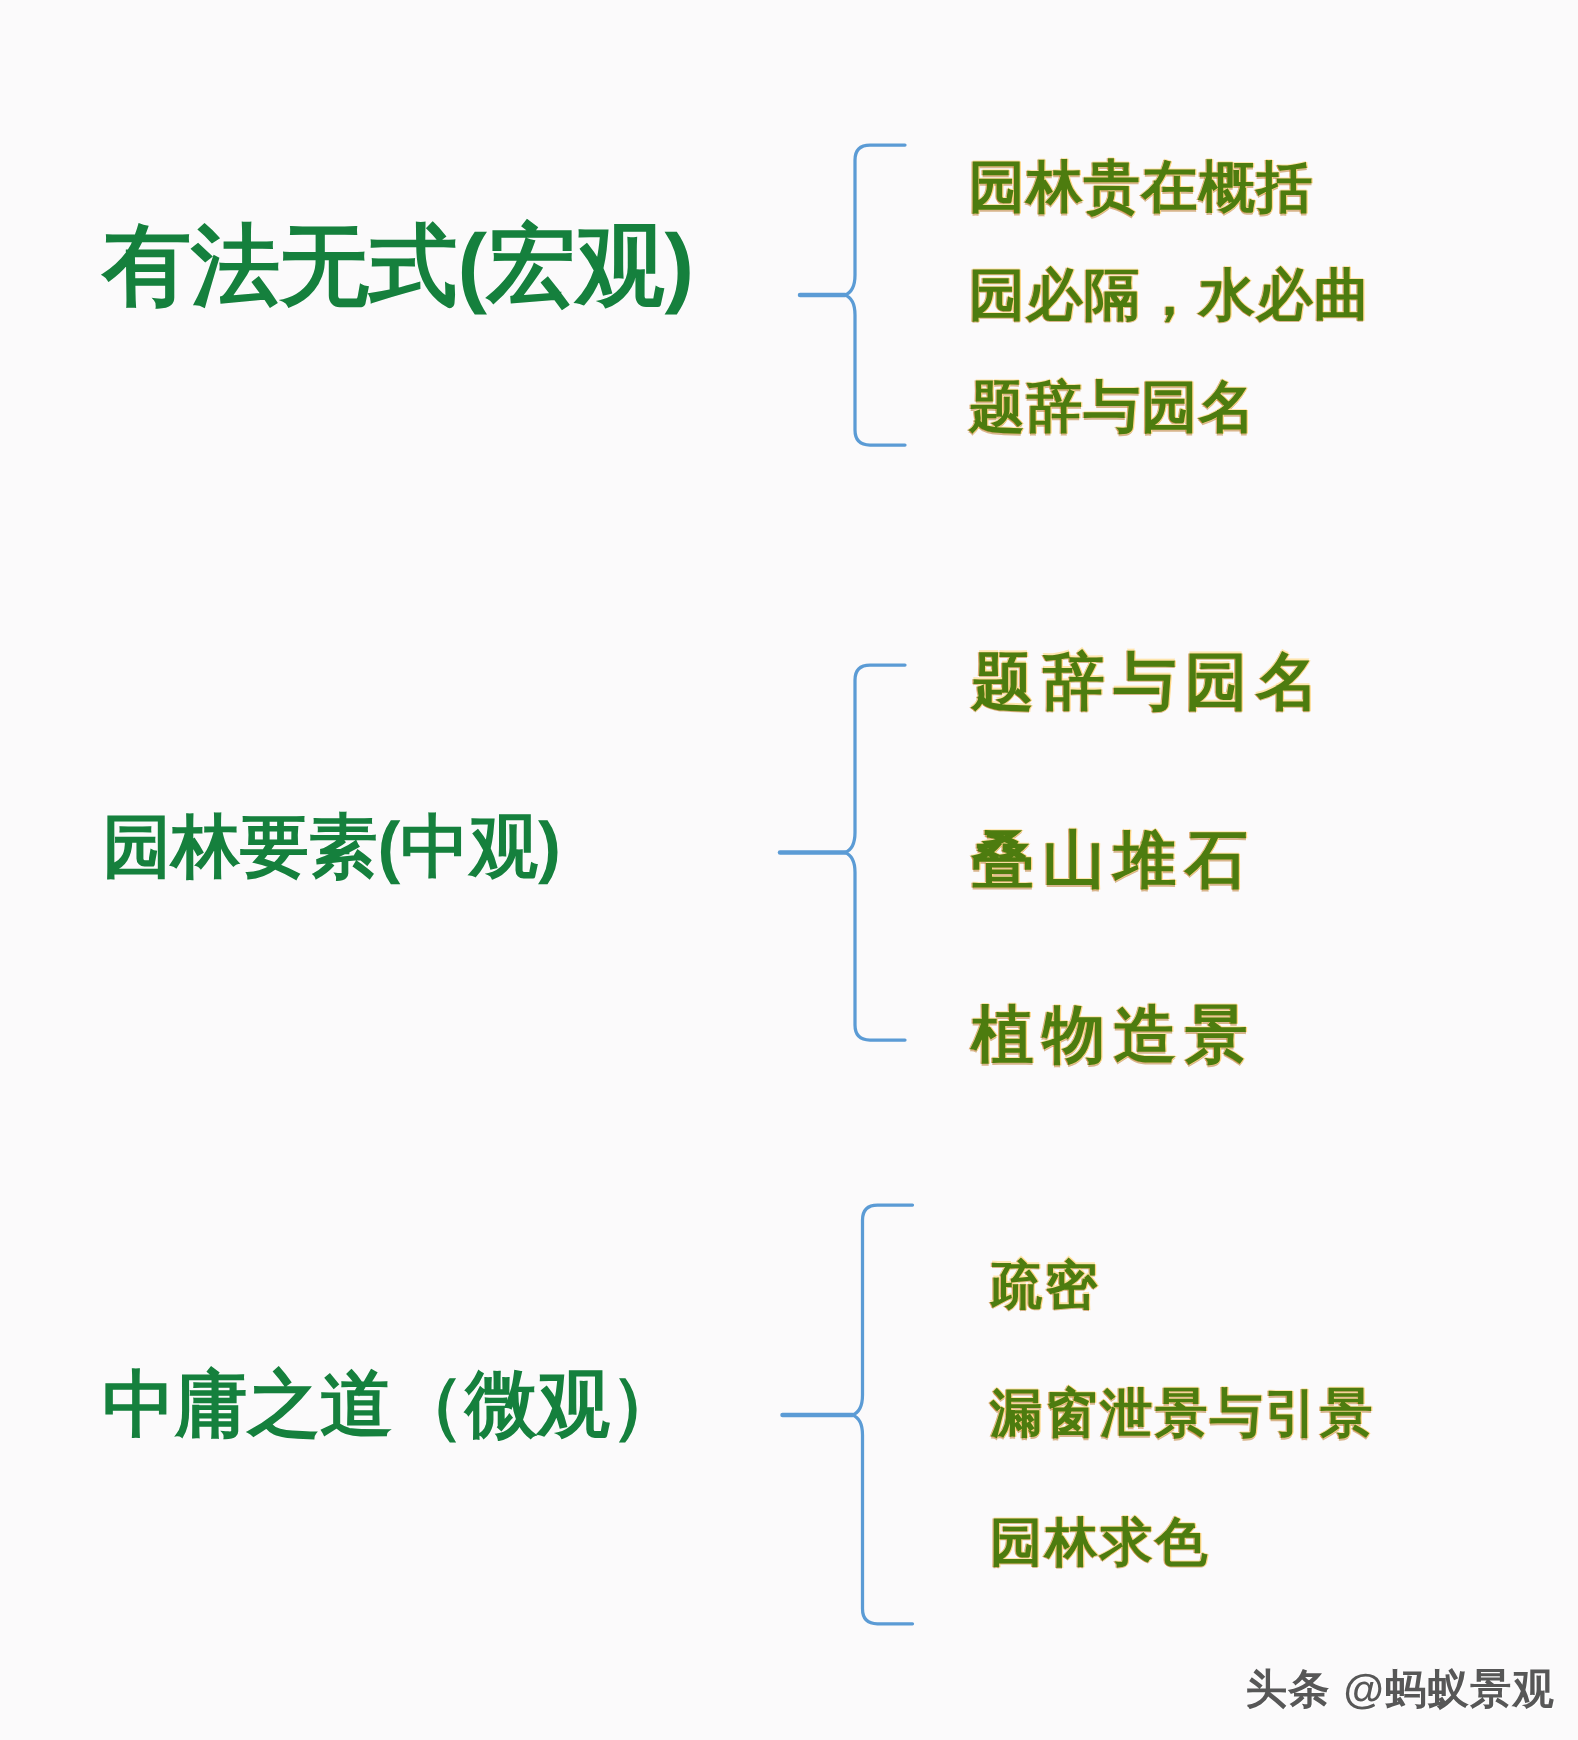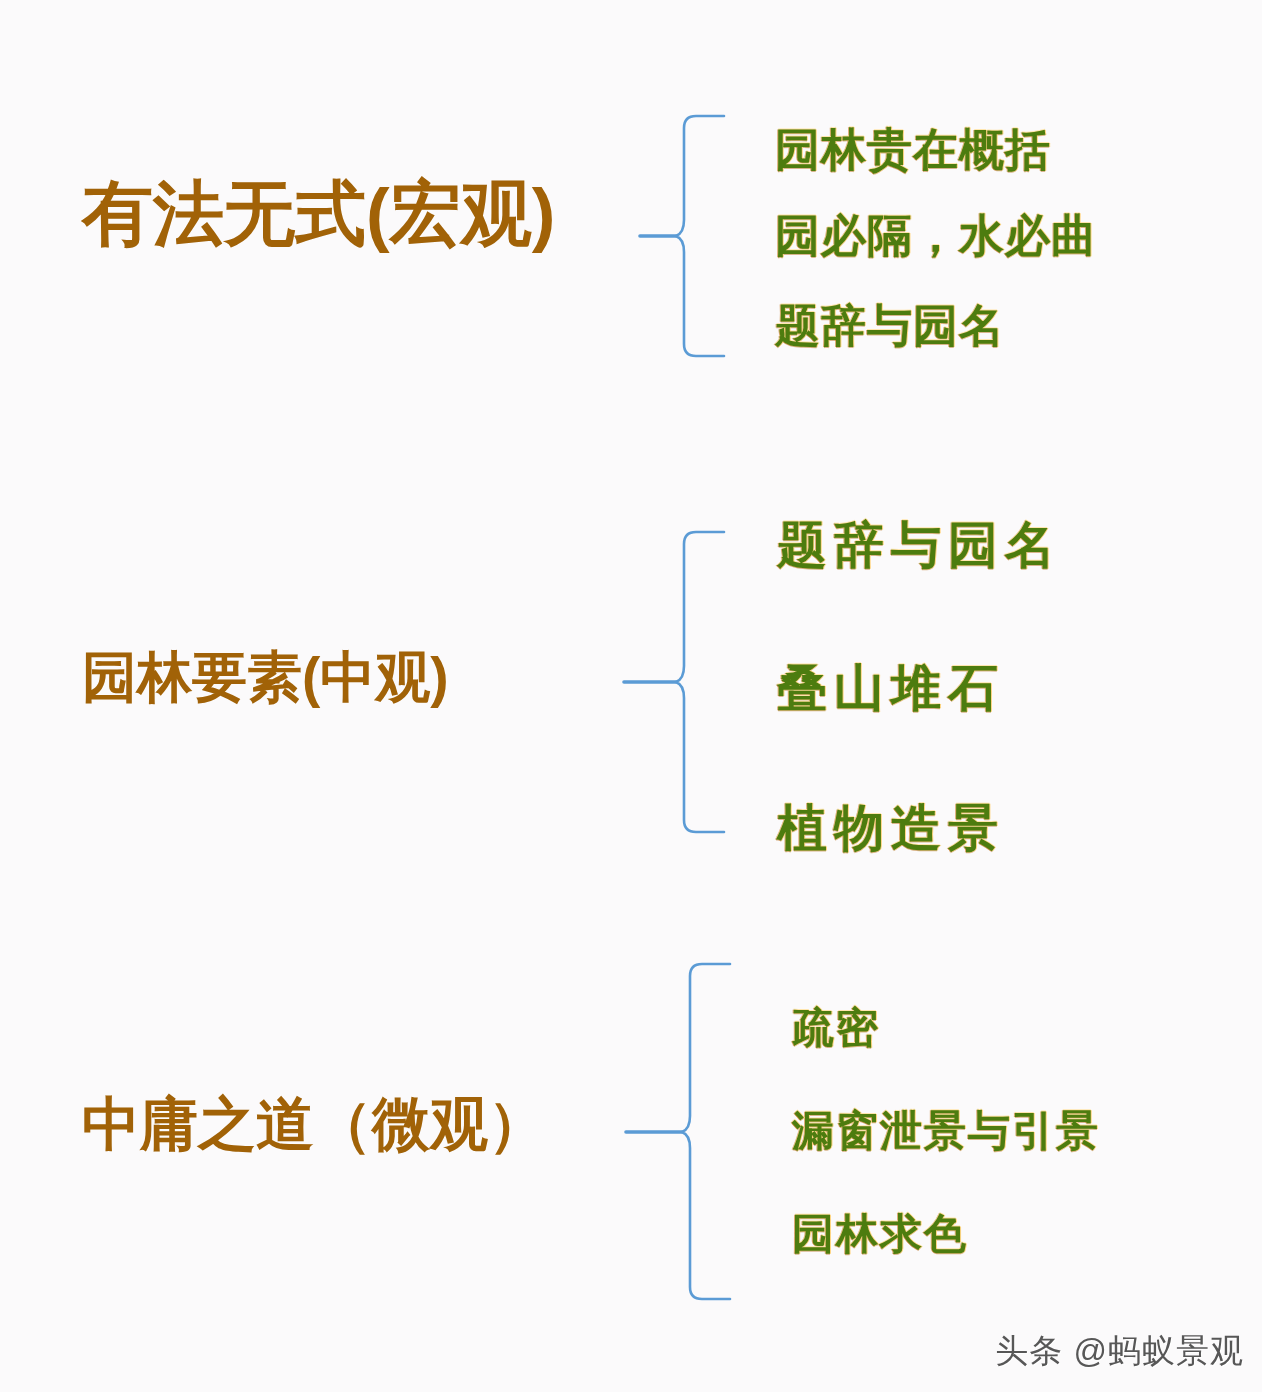--- a/index.html
+++ b/index.html
@@ -26,21 +26,21 @@
     left: 0;
     width: 1262px;
     display: block;
   }
 
   
   .branch-heading {
     position: absolute;
     left: 82px;
     font-weight: bold;
-    color: #a16207;
+    color: #15803d;
     white-space: nowrap;
     letter-spacing: 0px;
     line-height: 1;
   }
 
   
   .brace {
     position: absolute;
     overflow: visible;
   }
@@ -87,21 +87,21 @@
   .g3 .leaf-0 { top: 1007px; }
   .g3 .leaf-1 { top: 1110px; }
   .g3 .leaf-2 { top: 1213px; }
 
   
   #watermark {
     position: absolute;
     right: 18px;
     bottom: 18px;
     font-size: 33px;
-    font-weight: normal;
+    font-weight: bold;
     color: #4a4a4a;
     letter-spacing: 1px;
     white-space: nowrap;
     opacity: 0.92;
     text-shadow: 1px 1px 0 rgba(255,255,255,0.9);
   }
 </style>
 </head>
 <body>
 

